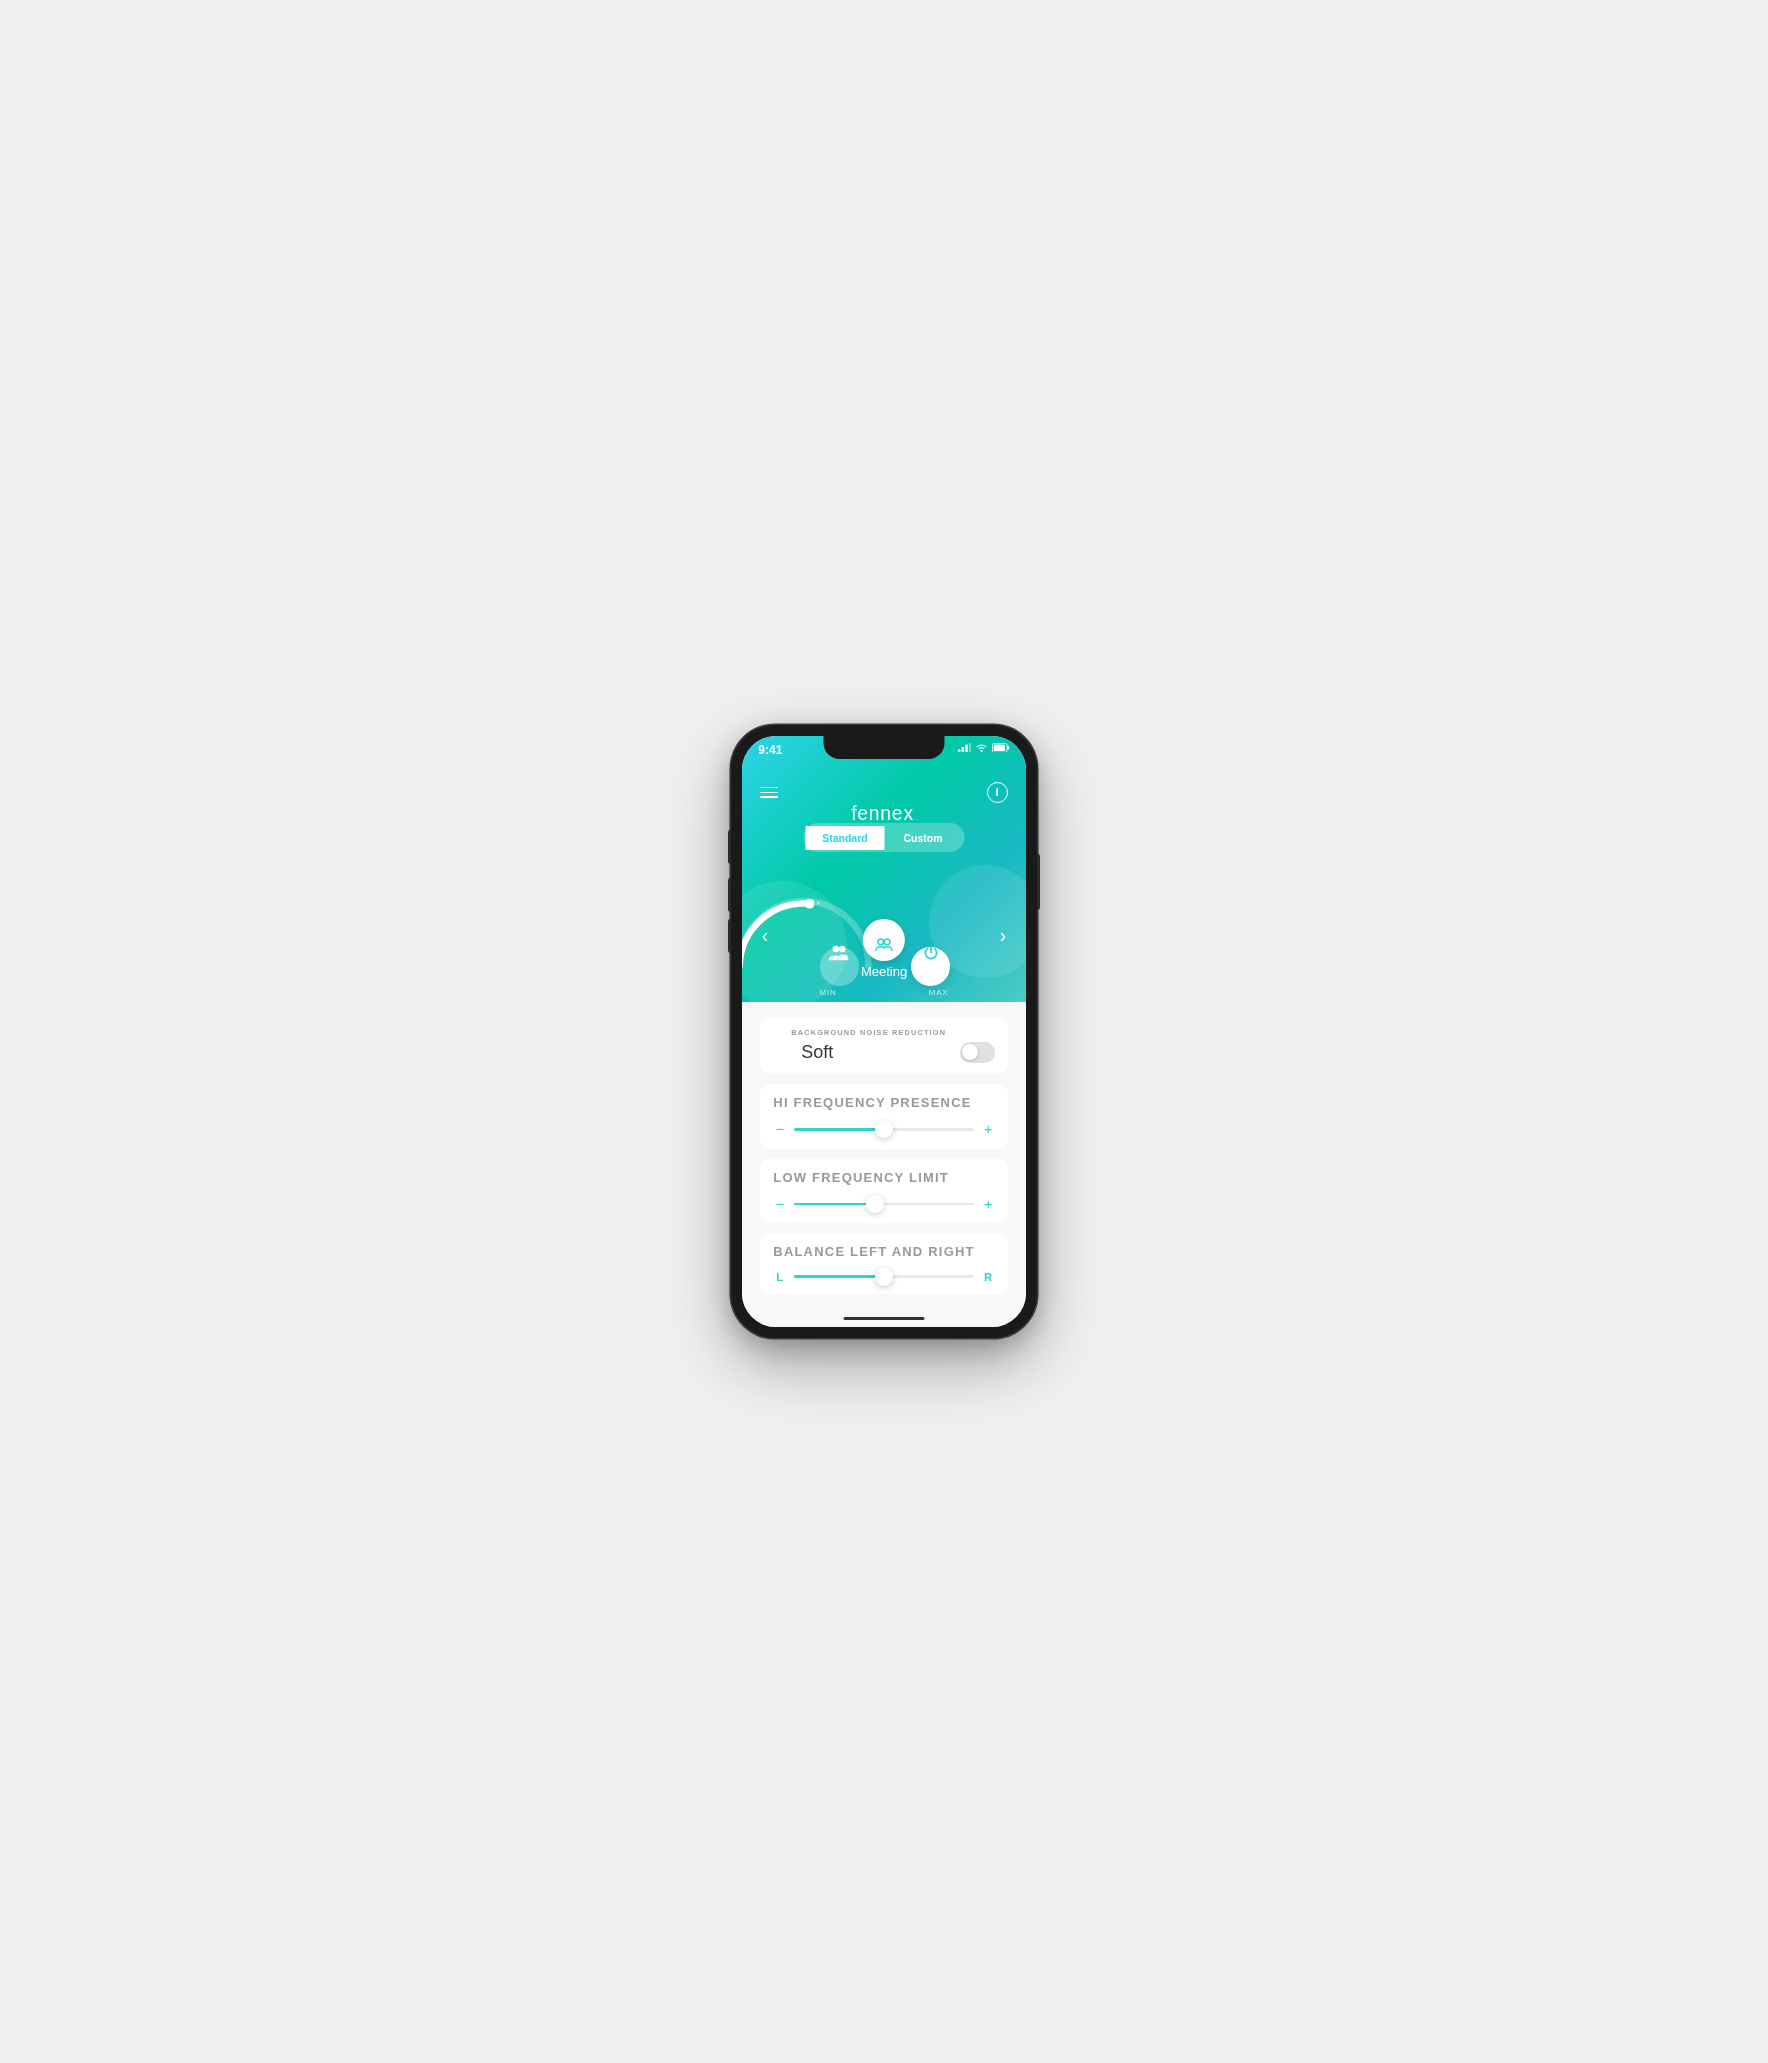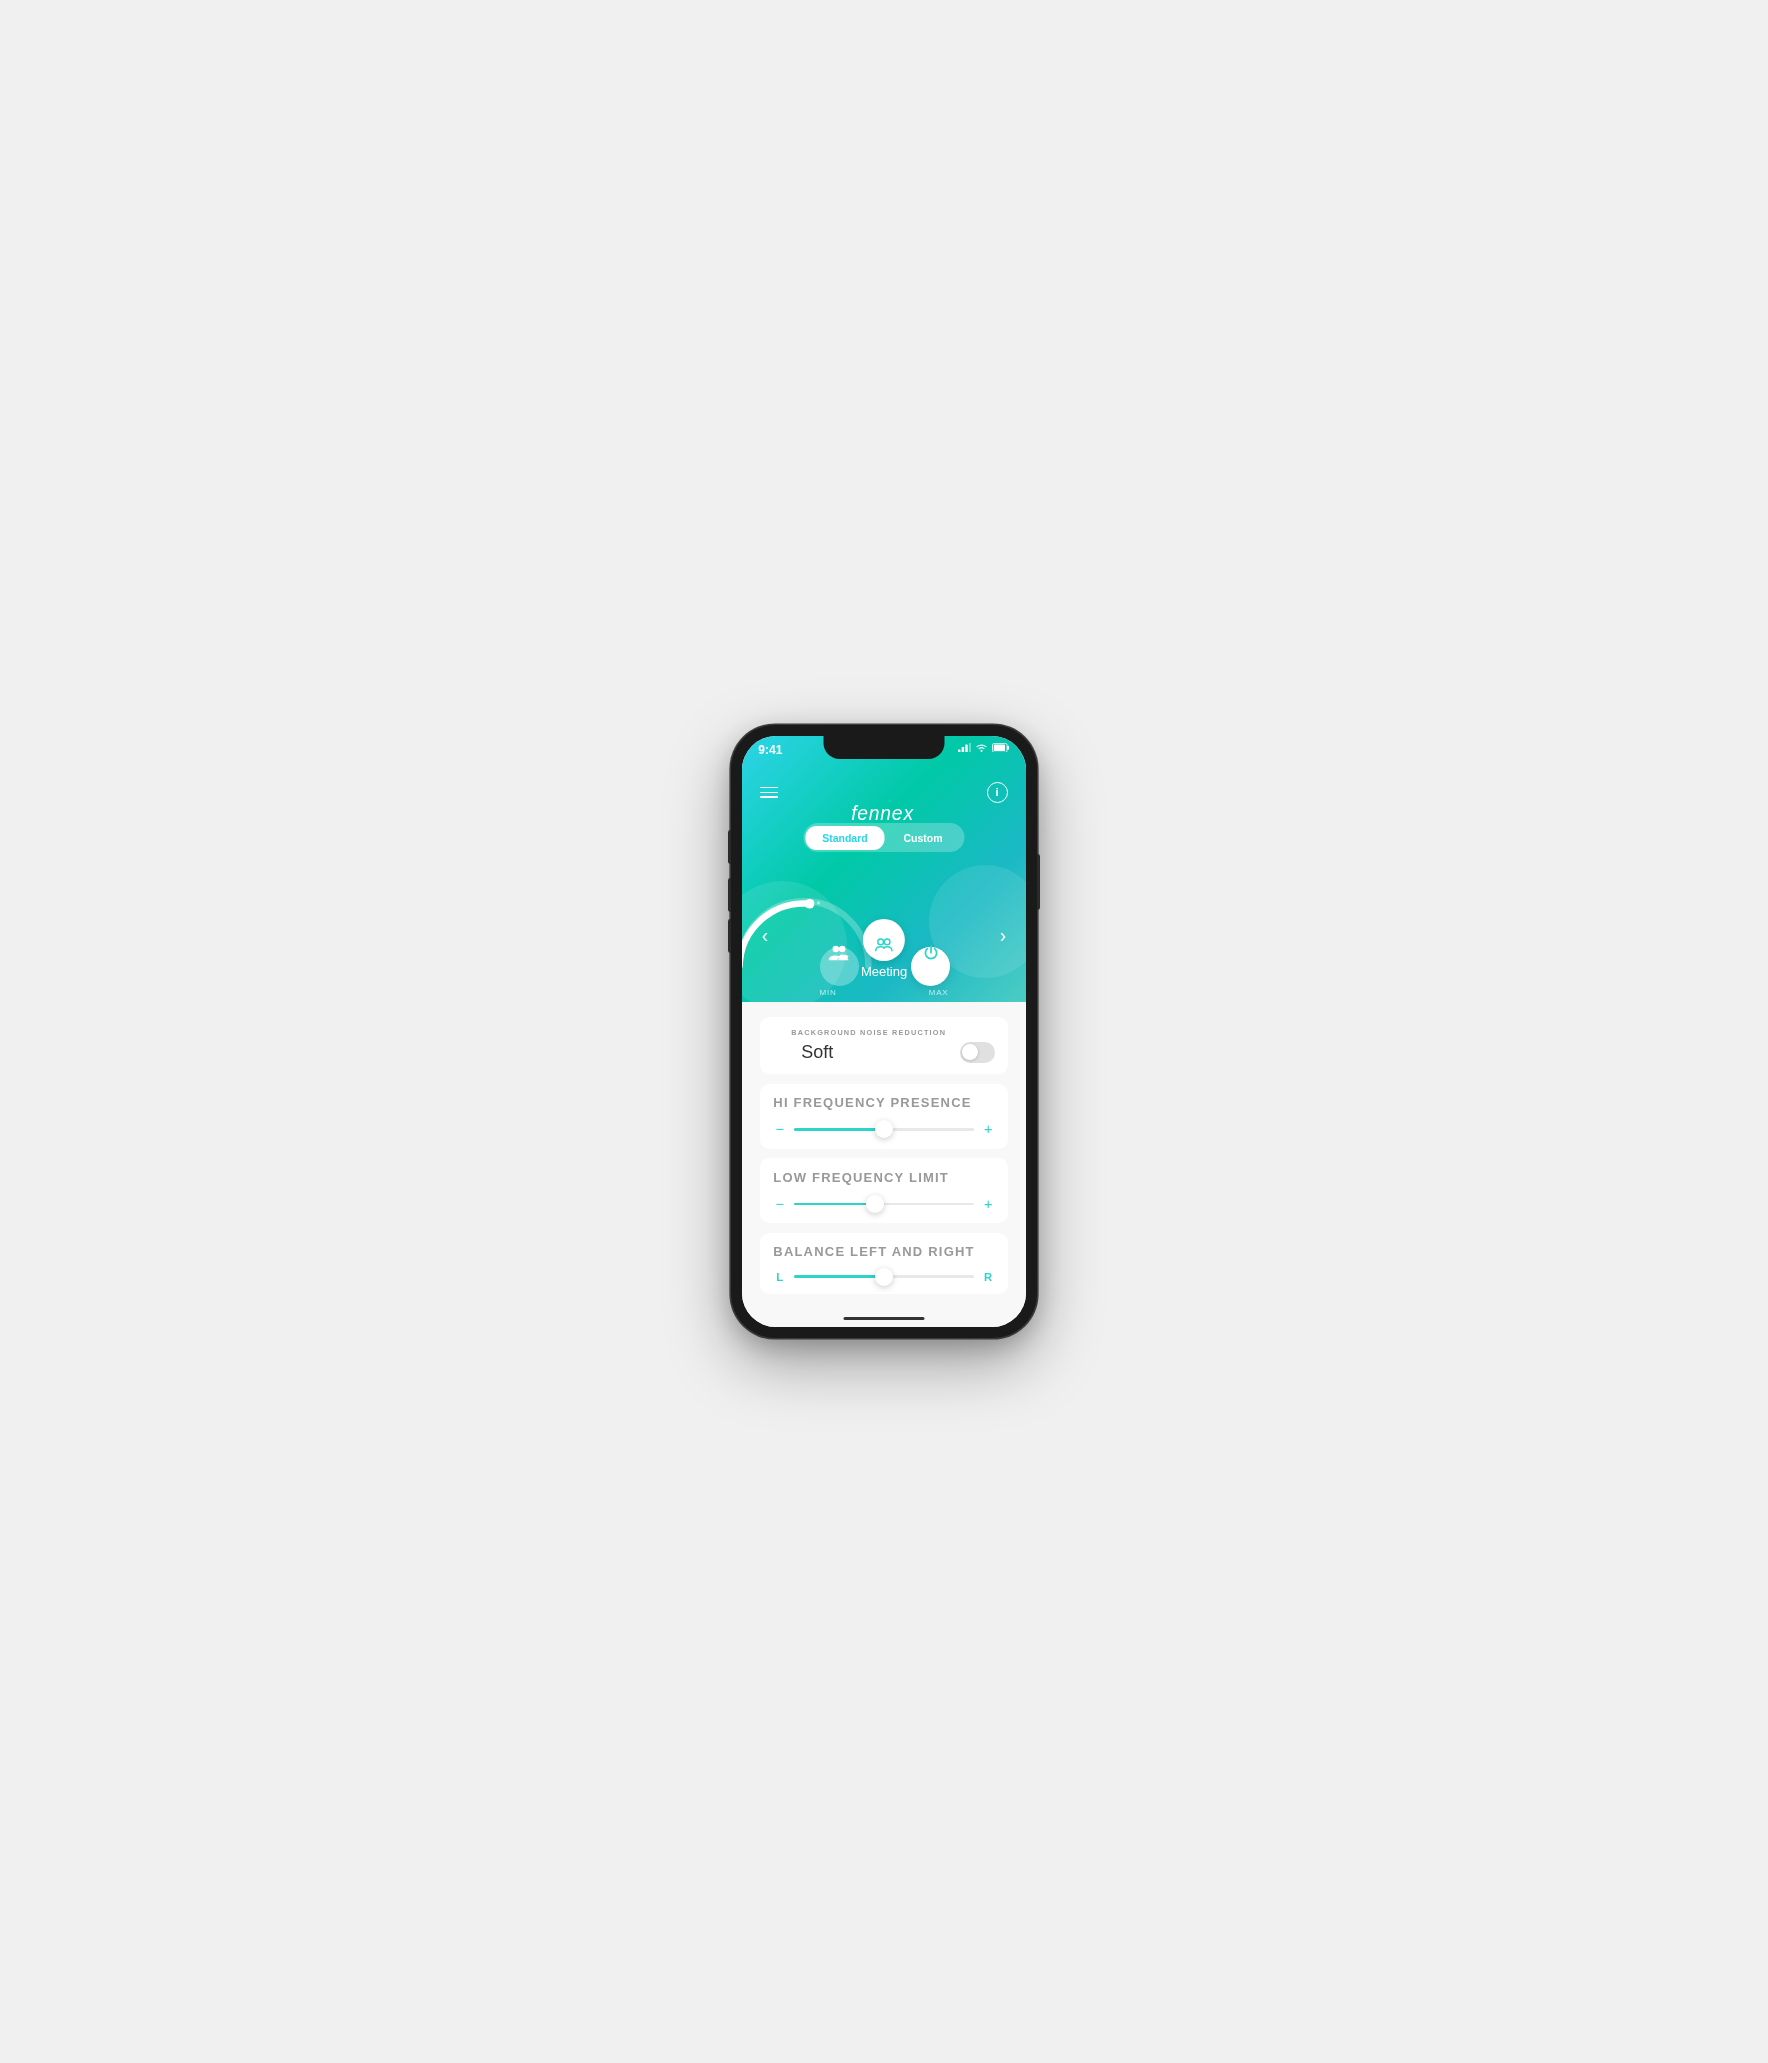--- a/index.html
+++ b/index.html
@@ -203,21 +203,21 @@
       background: rgba(255,255,255,0.25);
       border-radius: 16px;
       padding: 2.4px;
       z-index: 10;
       width: 161px;
     }
 
     .segment-btn {
       flex: 1;
       height: 24px;
-      border-radius: 11px;
+      border-radius: 1px;
       border: none;
       cursor: pointer;
       font-size: 10.5px;
       font-weight: 600;
     }
 
     .segment-btn.active {
       background: white;
       color: #2dd4e8;
     }
@@ -541,21 +541,21 @@
           </svg>
         </div>
       </div>
 
       <div class="nav-bar">
         <div class="nav-menu-icon">
           <span></span>
           <span></span>
           <span></span>
         </div>
-        <span class="nav-title" style="font-style:italic; font-weight:300;margin-top:44px;">fennex</span>
+        <span class="nav-title" style="font-weight:300;margin-top:44px;">fennex</span>
         <div class="nav-info">
           <span>i</span>
         </div>
       </div>
 
       <div class="segment-control">
         <button class="segment-btn active">Standard</button>
         <button class="segment-btn inactive">Custom</button>
       </div>
 

